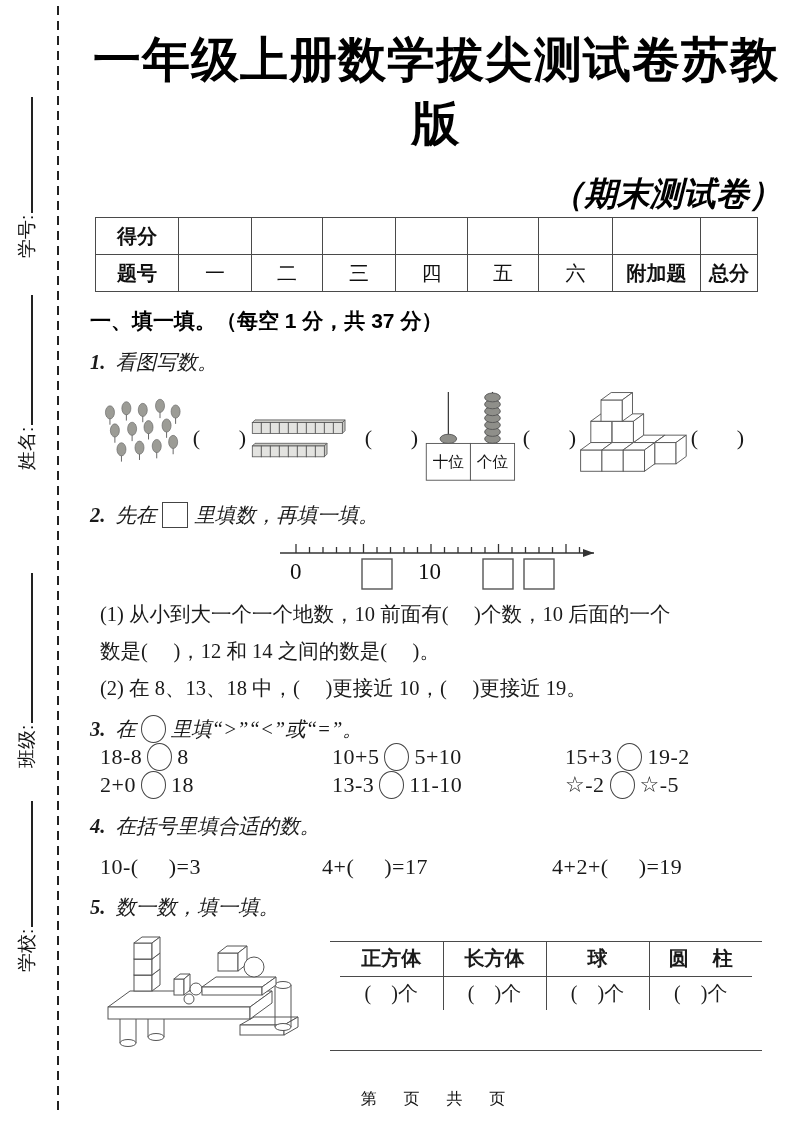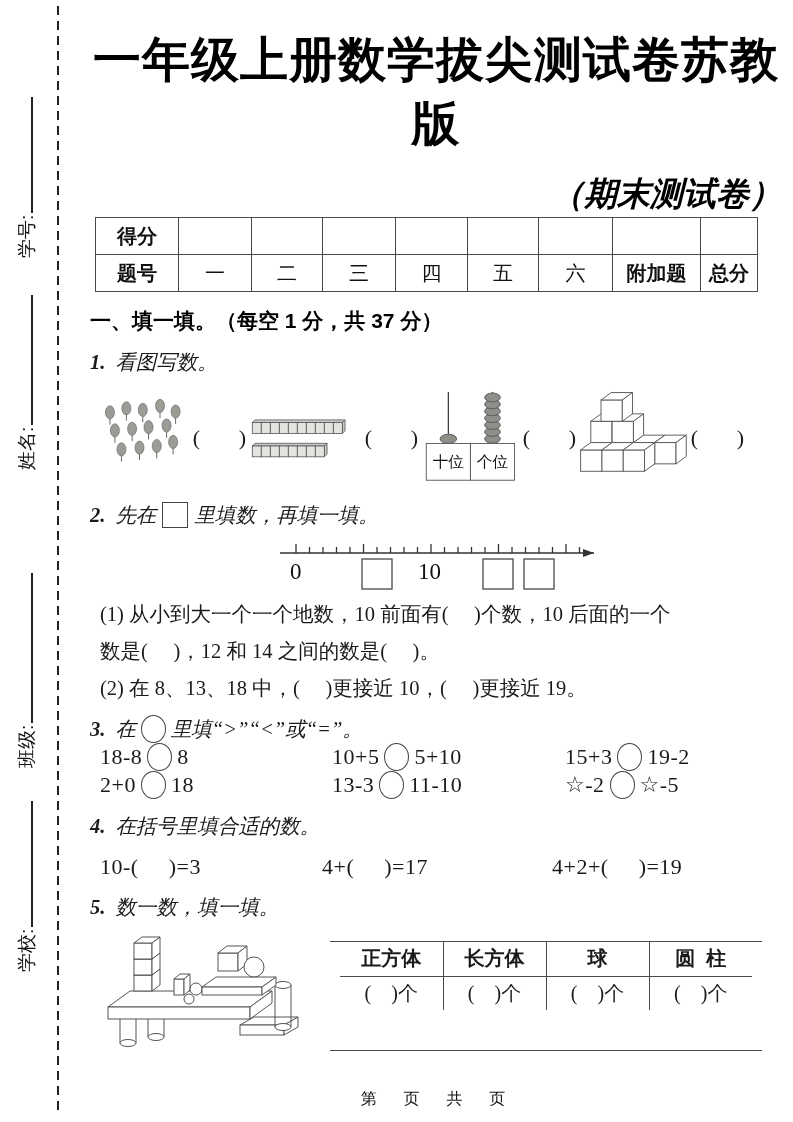--- a/index.html
+++ b/index.html
@@ -93,21 +93,21 @@
   .q5-flex { display:flex; margin-top:8px; }
   .q5-img { width:230px; }
   .q5-tablewrap {
     margin-left:10px; margin-top:12px; width:432px;
     border-top:1.6px solid #4a4a4a; border-bottom:1.6px solid #4a4a4a;
     padding:0 10px;
   }
   table.count { border-collapse:collapse; width:100%; table-layout:fixed; }
   table.count td { height:34px; text-align:center; }
   table.count tr.hrow td {
-    font-family:Liberation Sans, sans-serif; font-weight:bold; font-size:20px;
+    font-family:Liberation Mono, monospace; font-weight:bold; font-size:20px;
     border-bottom:1.6px solid #4a4a4a;
   }
   table.count tr.crow td { font-size:20px; white-space:pre; }
   table.count td + td { border-left:1.6px solid #4a4a4a; }
 
   .footer {
     position:absolute; left:90px; width:692px; bottom:12px; text-align:center;
     font-family:"Liberation Sans", sans-serif; font-size:16px;
     letter-spacing:6px; white-space:pre; color:#111;
   }

